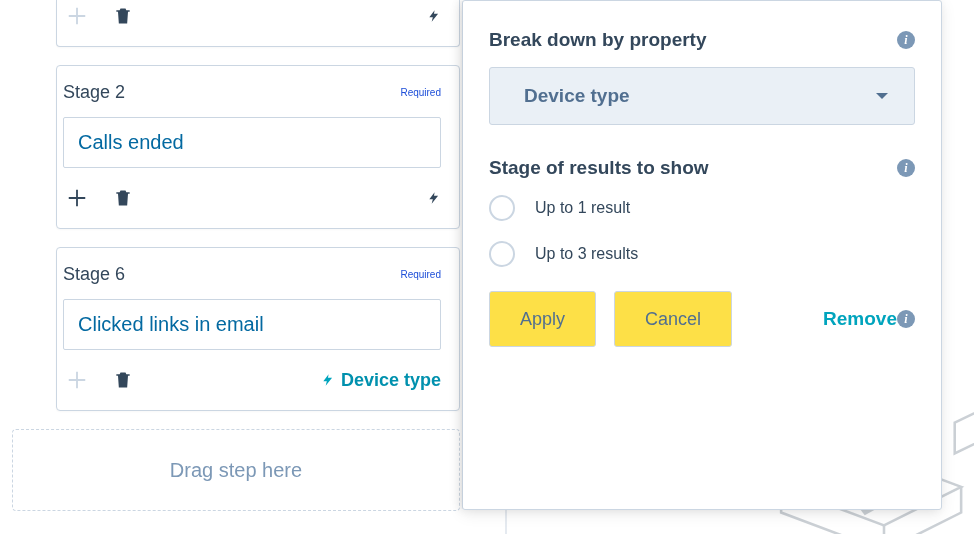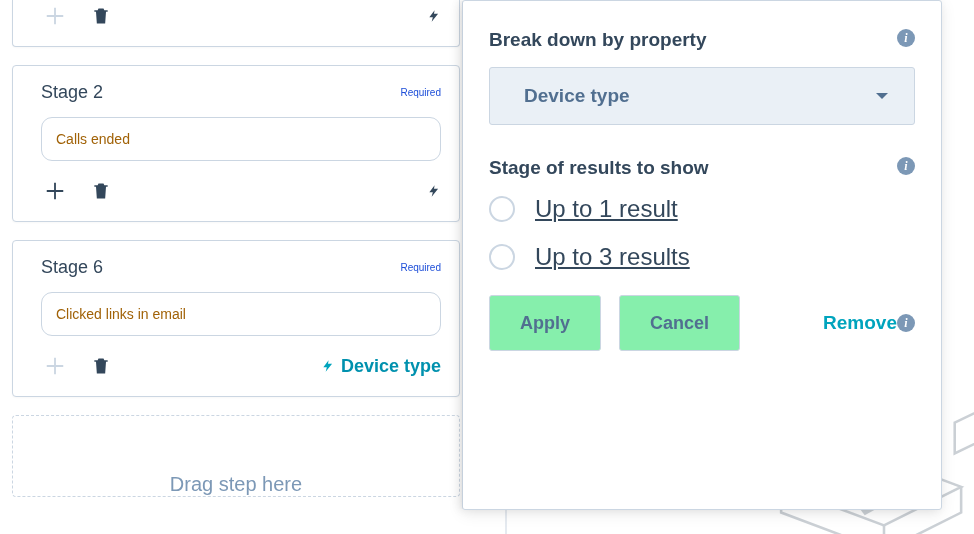--- a/index.html
+++ b/index.html
@@ -17,23 +17,24 @@
       position: absolute;
       left: 12px;
       top: 0;
       width: 448px;
     }
 
     .card {
       border: 1px solid #cbd6e2;
       border-radius: 4px;
       background: #fff;
-      padding: 16px 18px 16px 28px;
+      padding: 16px 18px 16px 6px;
       margin-bottom: 18px;
       box-shadow: 0 1px 2px rgba(0,0,0,0.03);
+      margin-left: 44px;
     }
     .card-top-truncated {
       border-top: none;
       border-top-left-radius: 0;
       border-top-right-radius: 0;
       padding-top: 2px;
       margin-bottom: 18px;
     }
 
     .card-header-row {
@@ -48,23 +49,23 @@
       font-weight: 400;
     }
     .required {
       color: #1d4ed8;
       font-size: 10px;
     }
 
     .stage-input {
       width: 100%;
       border: 1px solid #cbd6e2;
-      border-radius: 11px;
-      font-size: 14px;
-      color: #a16207;
+      border-radius: 2px;
+      font-size: 20px;
+      color: #0369a1;
       padding: 13px 14px;
       background: #fff;
       margin-bottom: 16px;
     }
 
     .card-footer-row {
       display: flex;
       align-items: center;
     }
     .icon-btn {
@@ -90,21 +91,21 @@
       color: #0091ae;
       font-weight: 700;
       font-size: 18px;
     }
 
     .drop-zone {
       border: 1.5px dashed #cbd6e2;
       border-radius: 4px;
       height: 82px;
       display: flex;
-      align-items: flex-end;
+      align-items: center;
       justify-content: center;
       color: #7c98b6;
       font-size: 20px;
       margin-top: 4px;
     }
 
     
     .right-panel {
       position: absolute;
       left: 462px;
@@ -123,20 +124,21 @@
       top: 0;
       left: -4px;
       width: 4px;
       height: 100%;
       background: linear-gradient(to right, rgba(0,0,0,0), rgba(0,0,0,0.03));
     }
 
     .panel-label-row {
       display: flex;
       justify-content: space-between;
+      align-items: center;
       margin-bottom: 16px;
     }
     .panel-label {
       font-size: 19px;
       font-weight: 700;
       color: #33475b;
     }
     .info-icon {
       width: 18px;
       height: 18px;
@@ -196,33 +198,33 @@
     .radio.selected { border-color: #00a4bd; }
     .radio.selected::after {
       content: "";
       position: absolute;
       top: 50%; left: 50%;
       width: 12px; height: 12px;
       background: #00a4bd;
       border-radius: 50%;
       transform: translate(-50%, -50%);
     }
-    .radio-label { font-size: 24px; color: #33475b; text-decoration: underline; }
+    .radio-label { font-size: 16px; color: #33475b; }
 
     .button-row {
       display: flex;
       align-items: center;
       gap: 18px;
       margin-top: 24px;
     }
     .btn {
       border: 1px solid #cbd6e2;
-      background: #86efac;
+      background: #fde047;
       color: #516f90;
-      font-weight: 700;
+      font-weight: 400;
       font-size: 18px;
       height: 56px;
       padding: 0 30px;
       border-radius: 3px;
       cursor: pointer;
     }
     .remove-link {
       color: #00a4bd;
       font-weight: 700;
       font-size: 19px;

